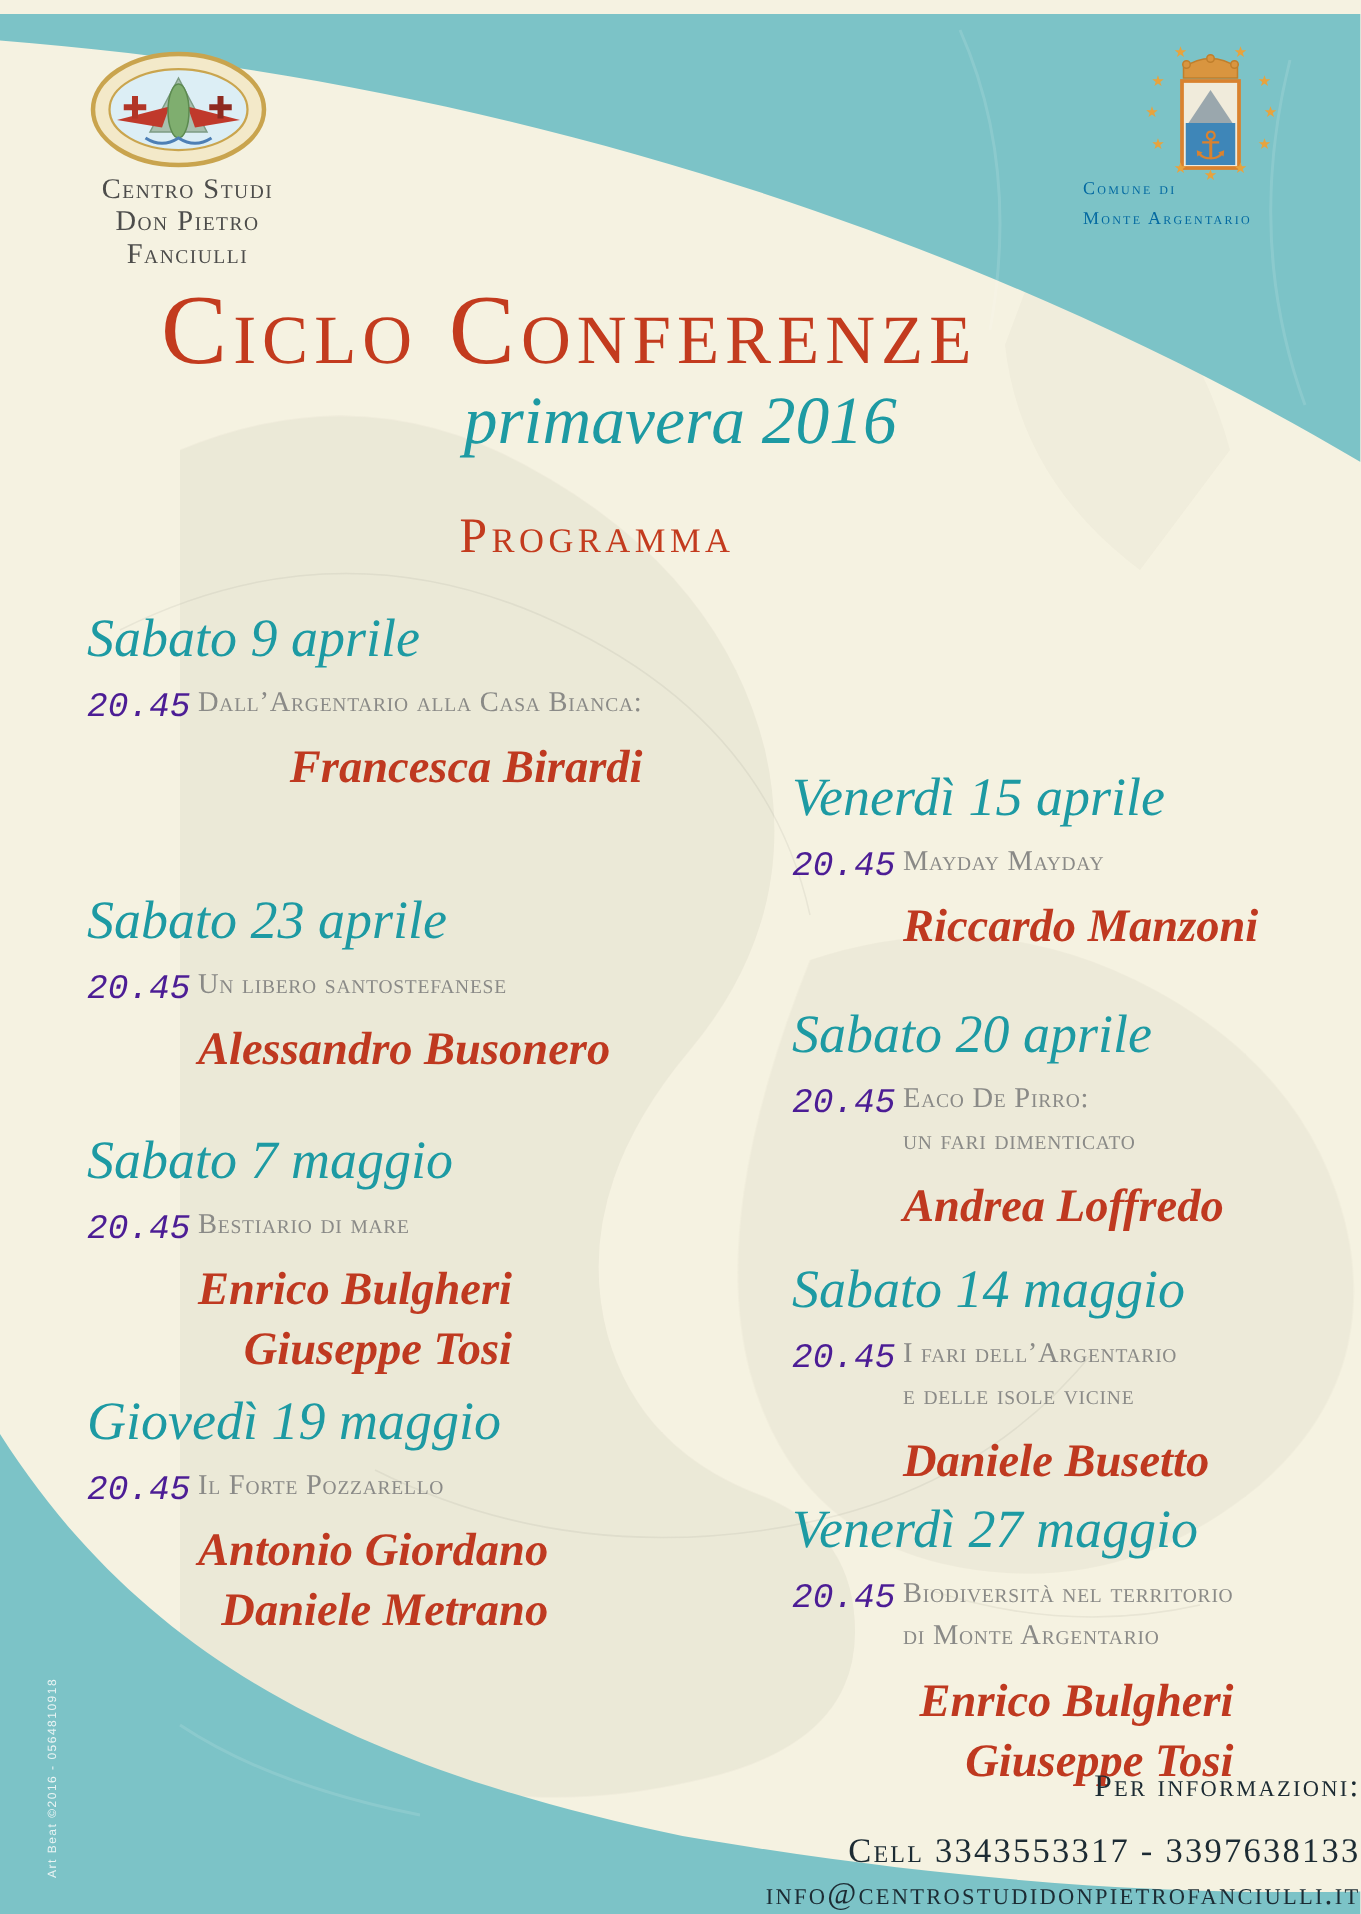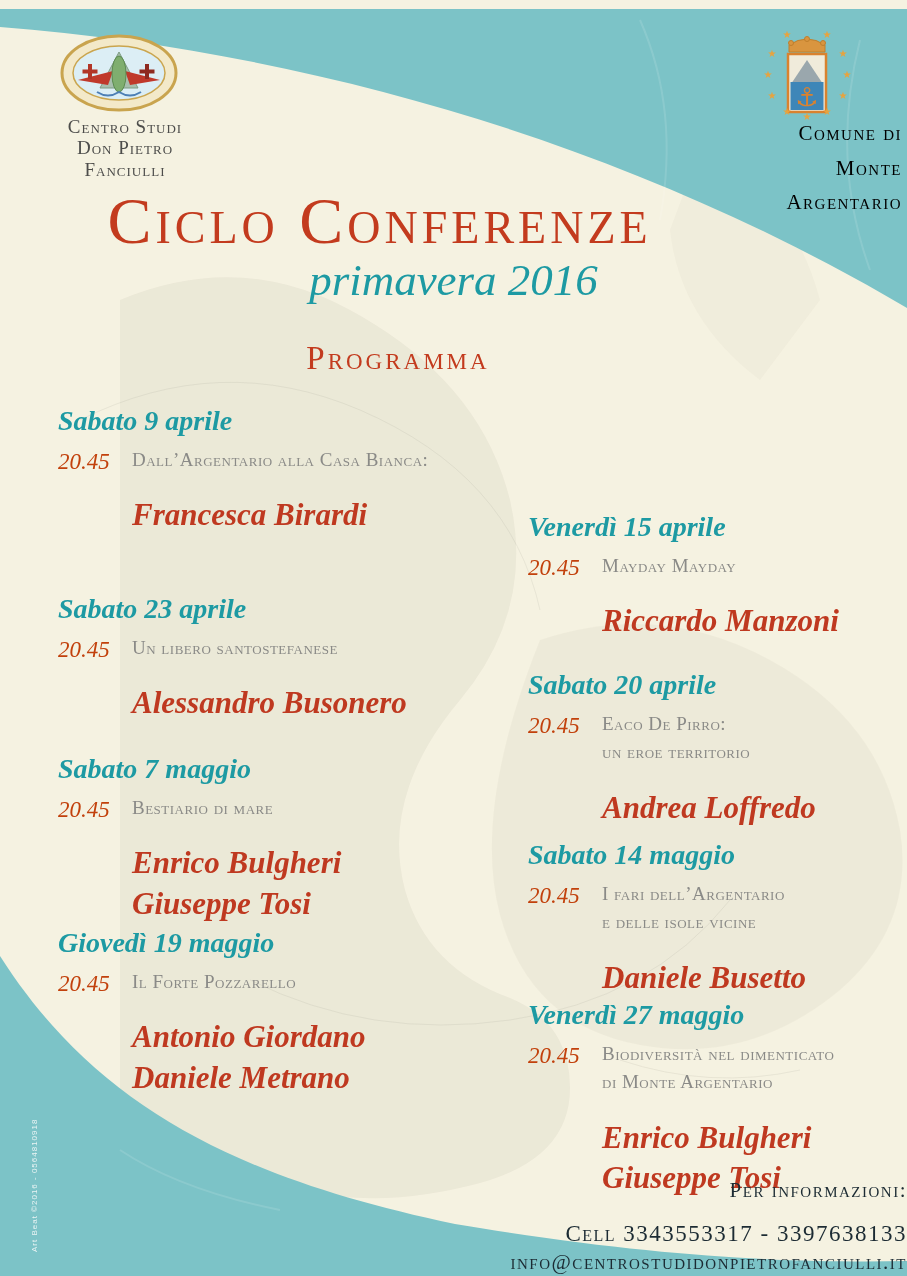--- a/index.html
+++ b/index.html
@@ -7,41 +7,41 @@
     position:relative; width:907px; height:1276px; overflow:hidden;
     background:#f5f2e1;
     font-family:"Liberation Serif", serif;
   }
   #bg { position:absolute; left:0; top:0; width:907px; height:1276px; z-index:0; }
   .layer { position:absolute; z-index:2; }
 
   
   .org-left-text { left:40px; top:116px; width:170px; text-align:center;
     font-variant:small-caps; font-size:19px; line-height:1.12; color:#4d4d4b; letter-spacing:1px;}
-  .org-right-text { left:722px; top:116px; width:180px; text-align:right;
-    font-variant:small-caps; font-size:21px; line-height:1.65; color:#000000; letter-spacing:1.5px;}
+  .org-right-text { left:722px; top:116px; width:180px; text-align:left;
+    font-variant:small-caps; font-size:12px; line-height:1.65; color:#0369a1; letter-spacing:1.5px;}
 
   
   .main-title { left:0; top:188px; width:759px; text-align:center;
     font-variant:small-caps; font-size:66px; color:#c33b1e; letter-spacing:4px; line-height:1;}
   .subtitle { left:0; top:258px; width:907px; text-align:center;
     font-style:italic; font-size:45px; color:#1d9aa3; line-height:1;}
   .programma { left:0; top:342px; width:796px; text-align:center;
     font-variant:small-caps; font-size:33px; color:#c33b1e; letter-spacing:3px; line-height:1;}
 
   
   .event { position:absolute; z-index:2; }
-  .event-date { font-size:28px; line-height:1.1; font-style:italic; font-weight:bold;
+  .event-date { font-size:36px; line-height:1.1; font-style:italic; font-weight:normal;
     color:#1d9aa3; margin-bottom:9px; white-space:nowrap;}
   .event-body { display:flex; }
   .event-time { width:74px; flex:0 0 74px; font-size:23px; font-style:italic;
-    color:#c2410c; padding-top:3px; }
+    color:#4c1d95; padding-top:3px;font-family:Liberation Mono, monospace; }
   .event-topic { font-variant:small-caps; font-size:19px; line-height:1.5;
     color:#8a8a87; letter-spacing:0.5px; white-space:nowrap;}
-  .event-speakers { margin-top:21px; }
+  .event-speakers { margin-top:8px;text-align:right; }
   .event-speaker { font-size:31px; line-height:1.3; font-style:italic; font-weight:bold;
     color:#bf3920; white-space:nowrap;}
 
   
   .footer { left:0; top:1178px; width:907px; text-align:right; color:#1c2b33;
     font-variant:small-caps; z-index:2;}
   .footer-line1 { font-size:21px; letter-spacing:1.5px;}
   .footer-line2 { font-size:23px; margin-top:18px; letter-spacing:1.5px;}
   .footer-line3 { font-size:21px; margin-top:3px; letter-spacing:1.5px;}
 
@@ -199,21 +199,21 @@
       </div>
     </div>
   </div>
 
   <div class="event" style="left:528px; top:670px; width:370px">
     <div class="event-date">Sabato 20 aprile</div>
     <div class="event-body">
       <div class="event-time">20.45</div>
       <div class="event-info">
         <div class="event-topic">Eaco De Pirro:</div>
-        <div class="event-topic">un eroe territorio</div>
+        <div class="event-topic">un fari dimenticato</div>
         <div class="event-speakers">
           <div class="event-speaker">Andrea Loffredo</div>
         </div>
       </div>
     </div>
   </div>
 
   <div class="event" style="left:528px; top:840px; width:370px">
     <div class="event-date">Sabato 14 maggio</div>
     <div class="event-body">
@@ -226,21 +226,21 @@
         </div>
       </div>
     </div>
   </div>
 
   <div class="event" style="left:528px; top:1000px; width:370px">
     <div class="event-date">Venerdì 27 maggio</div>
     <div class="event-body">
       <div class="event-time">20.45</div>
       <div class="event-info">
-        <div class="event-topic">Biodiversità nel dimenticato</div>
+        <div class="event-topic">Biodiversità nel territorio</div>
         <div class="event-topic">di Monte Argentario</div>
         <div class="event-speakers">
           <div class="event-speaker">Enrico Bulgheri</div>
           <div class="event-speaker">Giuseppe Tosi</div>
         </div>
       </div>
     </div>
   </div>
 
   <div class="layer footer">

